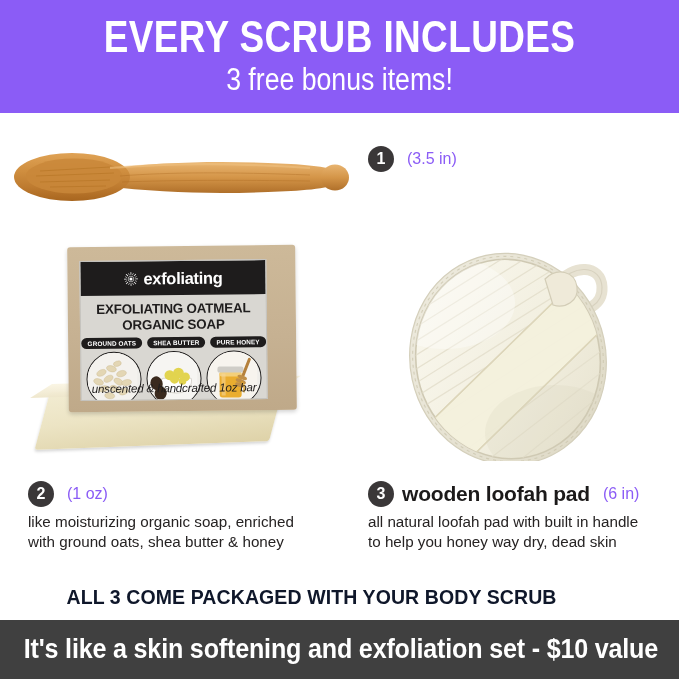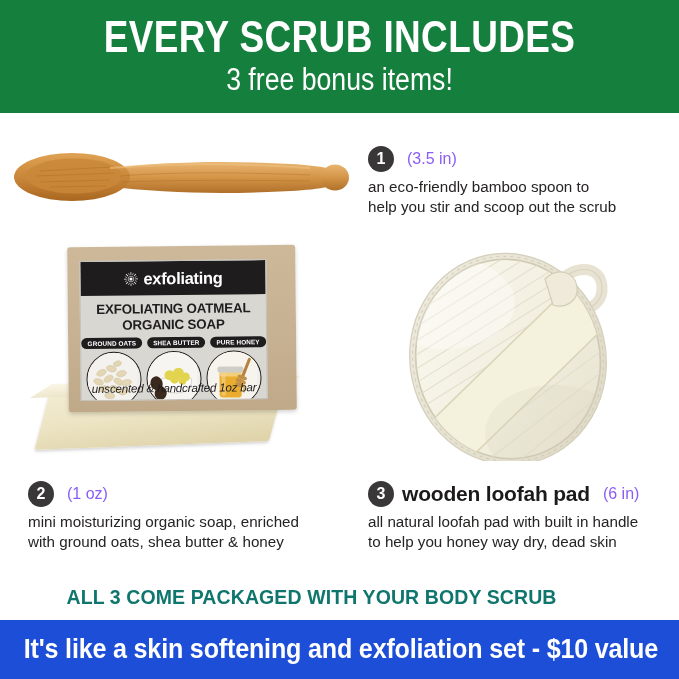--- a/index.html
+++ b/index.html
@@ -7,21 +7,21 @@
     width:679px;height:679px;overflow:hidden;
     background:#ffffff;
     font-family:"Liberation Sans","DejaVu Sans",sans-serif;
     -webkit-font-smoothing:antialiased;
   }
   .page{position:relative;width:679px;height:679px;background:#fff;}
 
   
   .header{
     position:absolute;left:0;top:0;width:679px;height:113px;
-    background:#15803d;overflow:hidden;
+    background:#8b5cf6;overflow:hidden;
   }
   .header-title{
     position:absolute;left:0;top:12px;width:679px;
     text-align:center;color:#ffffff;
     font-size:45px;line-height:50px;font-weight:700;
     letter-spacing:0.5px;
     transform:scaleX(0.82);transform-origin:50% 50%;
     white-space:nowrap;
   }
   .header-sub{
@@ -120,26 +120,26 @@
     position:absolute;left:0;bottom:5px;width:100%;text-align:center;
     font-size:11.6px;font-style:italic;color:#1f1d1d;letter-spacing:-0.2px;
   }
 
   
   .loofah-wrap{position:absolute;left:405px;top:243px;width:235px;height:218px;}
 
   
   .packaged-line{
     position:absolute;left:0;top:586px;width:623px;text-align:center;
-    color:#0f766e;font-size:19.5px;font-weight:700;letter-spacing:0.1px;
+    color:#0f172a;font-size:19.5px;font-weight:700;letter-spacing:0.1px;
     white-space:nowrap;
   }
   .value-band{
     position:absolute;left:0;top:620px;width:679px;height:59px;
-    background:#1d4ed8;
+    background:#404040;
   }
   .value-text{
     position:absolute;left:0;top:14px;width:679px;text-align:center;
     color:#ffffff;font-size:27px;font-weight:700;letter-spacing:-0.2px;
     transform:scaleX(0.93);transform-origin:50% 50%;
     white-space:nowrap;
   }
 </style>
 </head>
 <body>
@@ -189,24 +189,20 @@
       </g>
 
       <path d="M100 25 C160 20, 230 20, 300 25" stroke="#f0c284" stroke-width="2.2" fill="none" opacity="0.55"></path>
     </svg>
   </div>
 
   <div class="item-block" style="left:368px;top:146px;">
     <div class="item-head">
       <span class="badge">1</span>
       <span class="item-qty">(3.5 in)</span>
-    </div>
-    <div class="item-desc">
-      <div>an eco-friendly bamboo spoon to</div>
-      <div>help you stir and scoop out the scrub</div>
     </div>
   </div>
 
   <div class="soap-wrap">
     <div class="soap-bar"></div>
     <div class="soap-bar-top"></div>
 
     <div class="kraft">
       <div class="label-card">
 
@@ -385,21 +381,21 @@
       <path d="M140 36 C152 24, 170 28, 172 44 C174 58, 160 66, 148 62 Z" fill="#efead9" stroke="#d3cdb7" stroke-width="1.2"></path>
     </svg>
   </div>
 
   <div class="item-block" style="left:28px;top:481px;">
     <div class="item-head">
       <span class="badge">2</span>
       <span class="item-qty">(1 oz)</span>
     </div>
     <div class="item-desc">
-      <div>mini moisturizing organic soap, enriched</div>
+      <div>like moisturizing organic soap, enriched</div>
       <div>with ground oats, shea butter &amp; honey</div>
     </div>
   </div>
 
   <div class="item-block" style="left:368px;top:481px;">
     <div class="item-head">
       <span class="badge">3</span>
       <span class="item-title">wooden loofah pad</span>
       <span class="item-qty">(6 in)</span>
     </div>

